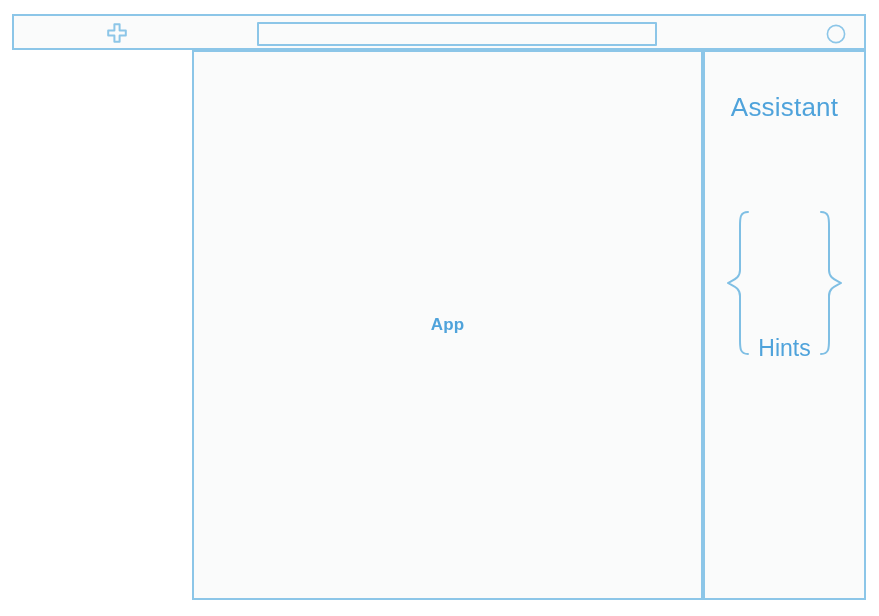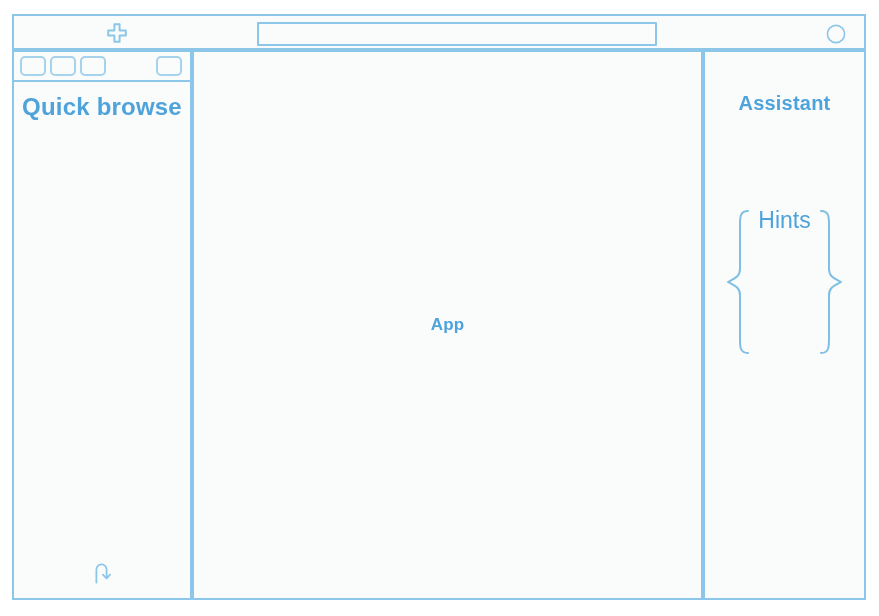--- a/index.html
+++ b/index.html
@@ -117,27 +117,27 @@
     font-size:17px;font-weight:bold;
     letter-spacing:.2px;
   }
 
   
   #assistant-panel{left:691px;width:163px;}
   #assistant-heading{
     position:absolute;left:0;right:0;top:40px;
     text-align:center;
     color:var(--blue);
-    font-size:20px;font-weight:bold;
+    font-size:26px;font-weight:normal;
     letter-spacing:.2px;
   }
   #hints-block{
     position:absolute;left:8px;right:8px;top:155px;
     height:155px;
-    display:flex;align-items:flex-start;justify-content:center;
+    display:flex;align-items:flex-end;justify-content:center;
     gap:4px;
   }
   #hints-label{
     color:var(--blue);
     font-size:23px;font-weight:normal;
     white-space:nowrap;
   }
   .brace{flex:0 0 auto;display:block;}
 </style>
 </head>
@@ -163,42 +163,20 @@
       <span>
         <svg width="20" height="20" viewBox="0 0 20 20" aria-hidden="true">
           <circle cx="10" cy="10" r="8.6" fill="none" stroke="#8CC6E8" stroke-width="1.6"></circle>
         </svg>
       </span>
     </div>
   </div>
 
   <div id="panel-row">
 
-    <div id="sidebar" class="panel">
-
-      <div id="sidebar-tabbar">
-        <div class="tab-chip"></div>
-        <div class="tab-chip"></div>
-        <div class="tab-chip"></div>
-        <div class="tab-chip trailing"></div>
-      </div>
-
-      <div id="sidebar-heading">Quick browse</div>
-
-      <div id="sidebar-footer">
-        <button id="undo-button" title="Back">
-          <span>
-            <svg width="28" height="28" viewBox="0 0 28 28" aria-hidden="true">
-              <path d="M8.4 24.5 V11.4 a5.1 5.1 0 0 1 10.2 0 V19.6" fill="none" stroke="#8CC6E8" stroke-width="1.8" stroke-linecap="round" stroke-linejoin="round"></path>
-              <path d="M14.9 16.6 L18.6 20.4 L22.0 16.6" fill="none" stroke="#8CC6E8" stroke-width="1.8" stroke-linecap="round" stroke-linejoin="round"></path>
-            </svg>
-          </span>
-        </button>
-      </div>
-    </div>
 
     <div id="app-panel" class="panel">
       <div id="app-label">App</div>
     </div>
 
     <div id="assistant-panel" class="panel">
 
       <div id="assistant-heading">Assistant</div>
 
       <div id="hints-block">

